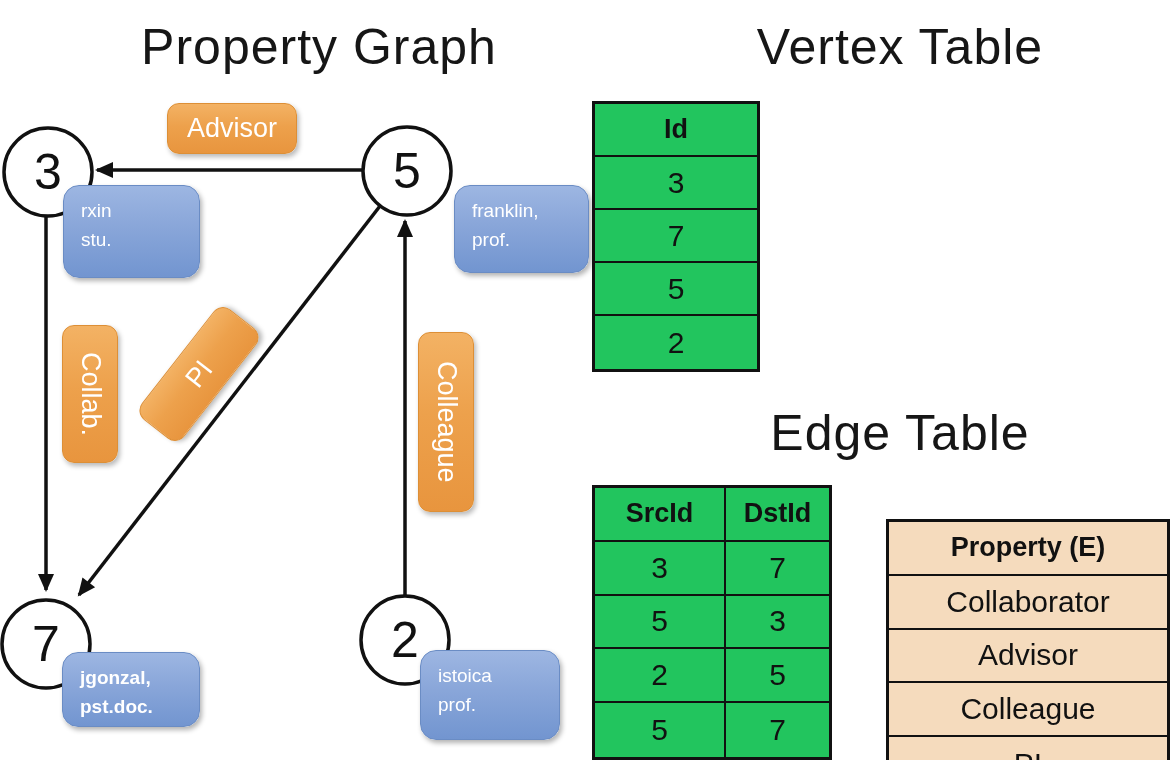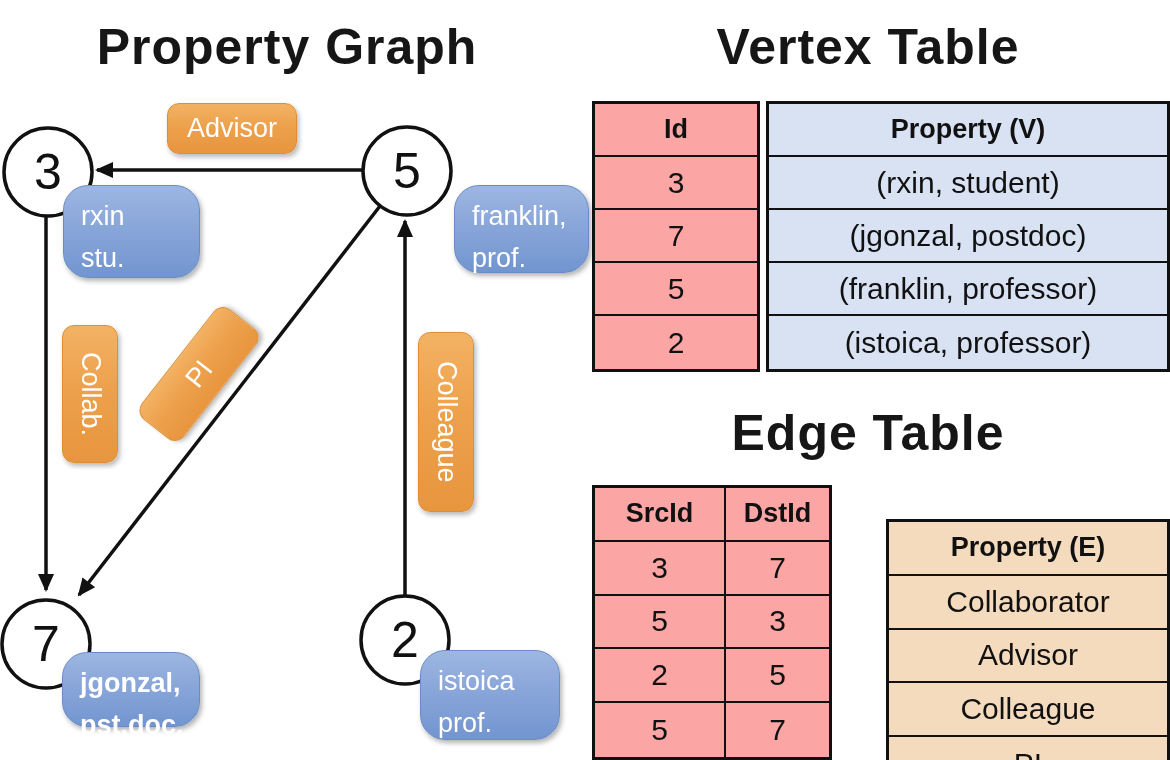--- a/index.html
+++ b/index.html
@@ -10,25 +10,26 @@
     background: #ffffff;
     overflow: hidden;
     font-family: "Liberation Sans", sans-serif;
     color: #111;
   }
 
   
   .big-title {
     position: absolute;
     font-size: 50px;
-    font-weight: 700;
+    font-weight: 400;
     letter-spacing: 1px;
     color: #161616;
     text-align: center;
     white-space: nowrap;
+    padding-left: 32px;
   }
 
   
   svg.graphlayer { position: absolute; left: 0; top: 0; }
 
   
   .node-num {
     position: absolute;
     width: 88px;
     height: 88px;
@@ -36,26 +37,26 @@
     align-items: center;
     justify-content: center;
     font-size: 50px;
     font-weight: 300;
     color: #111;
   }
 
   
   .vprop {
     position: absolute;
-    border-radius: 25px;
+    border-radius: 16px;
     background: linear-gradient(180deg, #9db6e2 0%, #89a6d9 45%, #7295d0 100%);
     border: 1px solid #6a8cc4;
     box-shadow: 2px 3px 5px rgba(0,0,0,0.30);
     color: #ffffff;
-    font-size: 27px;
+    font-size: 19px;
     line-height: 1.55;
     padding: 10px 11px 0 17px;
     box-sizing: border-box;
   }
 
   
   .elabel {
     position: absolute;
     border-radius: 12px;
     background: linear-gradient(180deg, #f3b264 0%, #eda14c 45%, #e8953e 100%);
@@ -72,21 +73,21 @@
     writing-mode: vertical-rl;
   }
 
   
   .subtable {
     position: absolute;
     border: 3px solid #111;
     display: grid;
     grid-template-rows: repeat(5, 1fr);
     box-sizing: border-box;
-    background: #fca5a5;
+    background: #22c55e;
   }
   .subtable.bluebg { background: #d9e2f3; }
   .subtable.tanbg  { background: #f5dbbd; }
   .trow {
     border-bottom: 2px solid #111;
     display: flex;
     align-items: center;
     justify-content: center;
   }
   .trow:last-child { border-bottom: none; }
@@ -171,37 +172,20 @@
         <div class="cell">7</div>
       </div>
     <div class="trow">
         <div class="cell">5</div>
       </div>
     <div class="trow">
         <div class="cell">2</div>
       </div>
   </div>
 
-  <div class="subtable bluebg" style="left:766px; top:101px; width:404px; height:271px;">
-    <div class="trow hdr">
-        <div class="cell">Property (V)</div>
-      </div>
-    <div class="trow">
-        <div class="cell textcell">(rxin, student)</div>
-      </div>
-    <div class="trow">
-        <div class="cell textcell">(jgonzal, postdoc)</div>
-      </div>
-    <div class="trow">
-        <div class="cell textcell">(franklin, professor)</div>
-      </div>
-    <div class="trow">
-        <div class="cell textcell">(istoica, professor)</div>
-      </div>
-  </div>
 
   <div class="subtable" style="left:592px; top:485px; width:240px; height:275px;">
     <div class="trow hdr">
       <div class="cell divider" style="flex:0 0 129px;">SrcId</div>
       <div class="cell">DstId</div>
     </div>
     <div class="trow">
       <div class="cell divider" style="flex:0 0 129px;">3</div>
       <div class="cell">7</div>
     </div>

